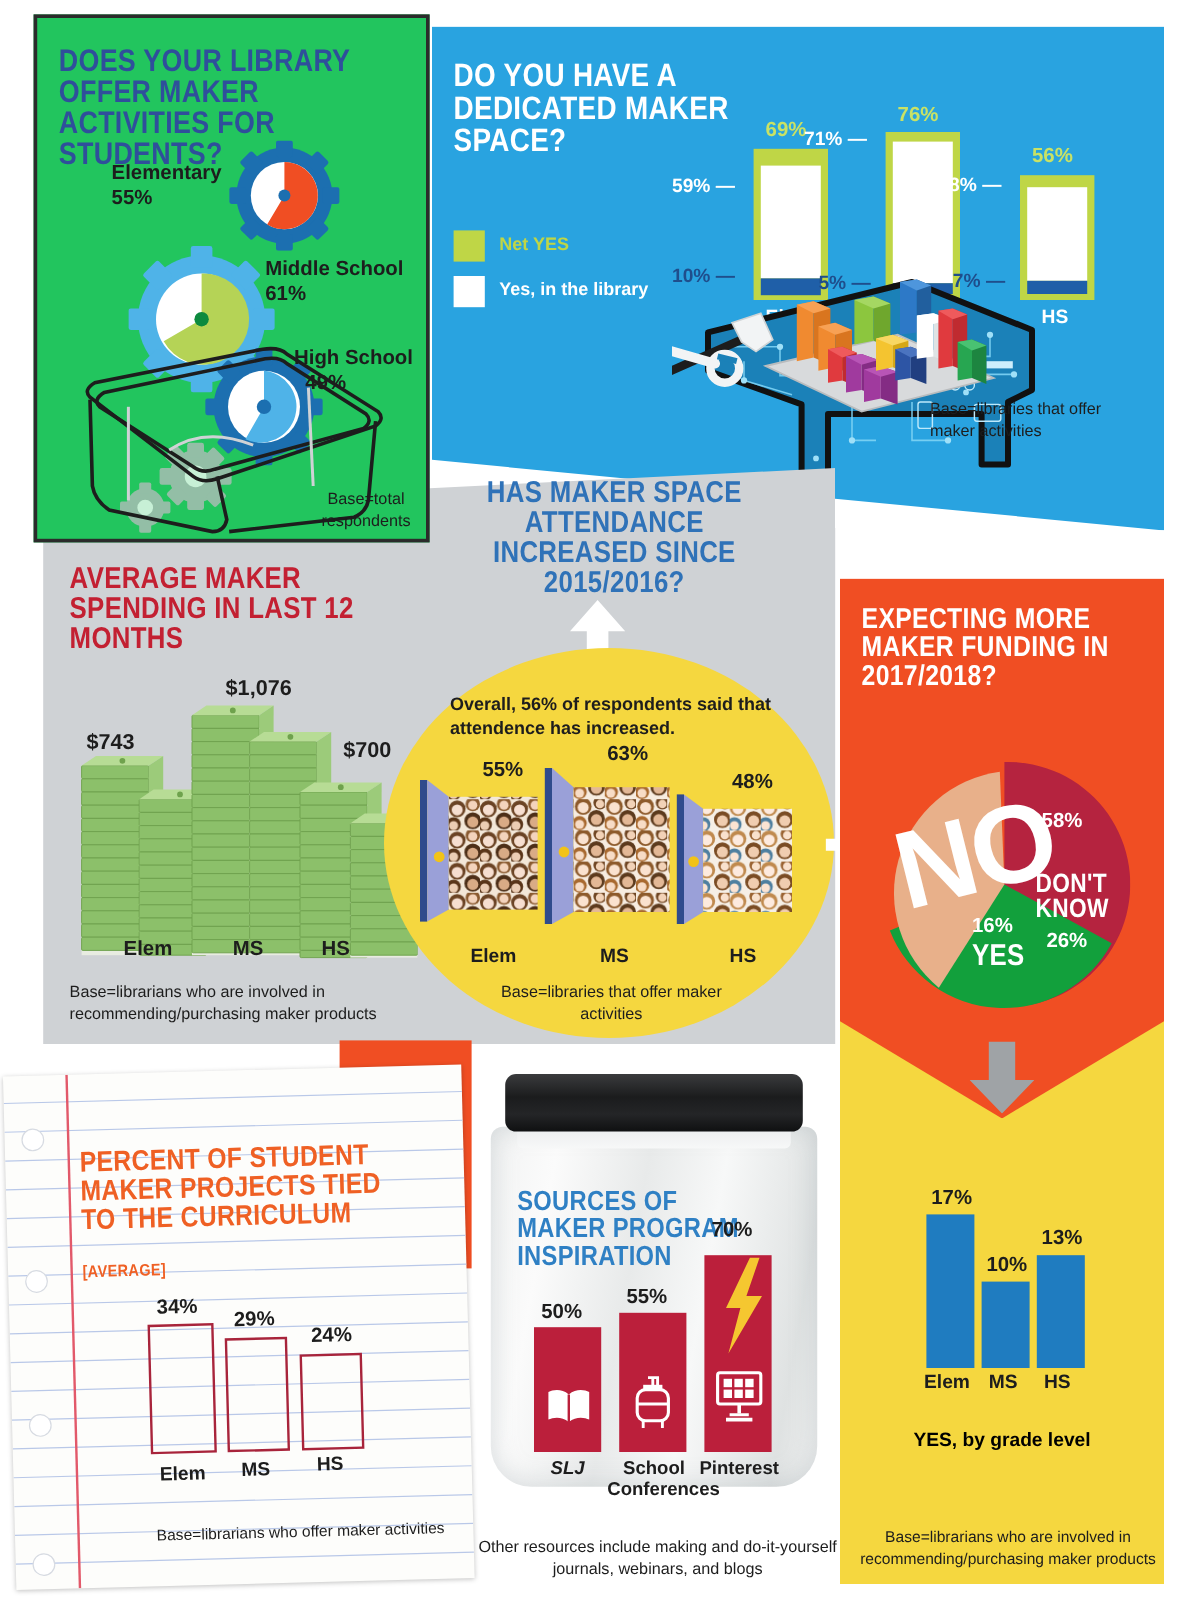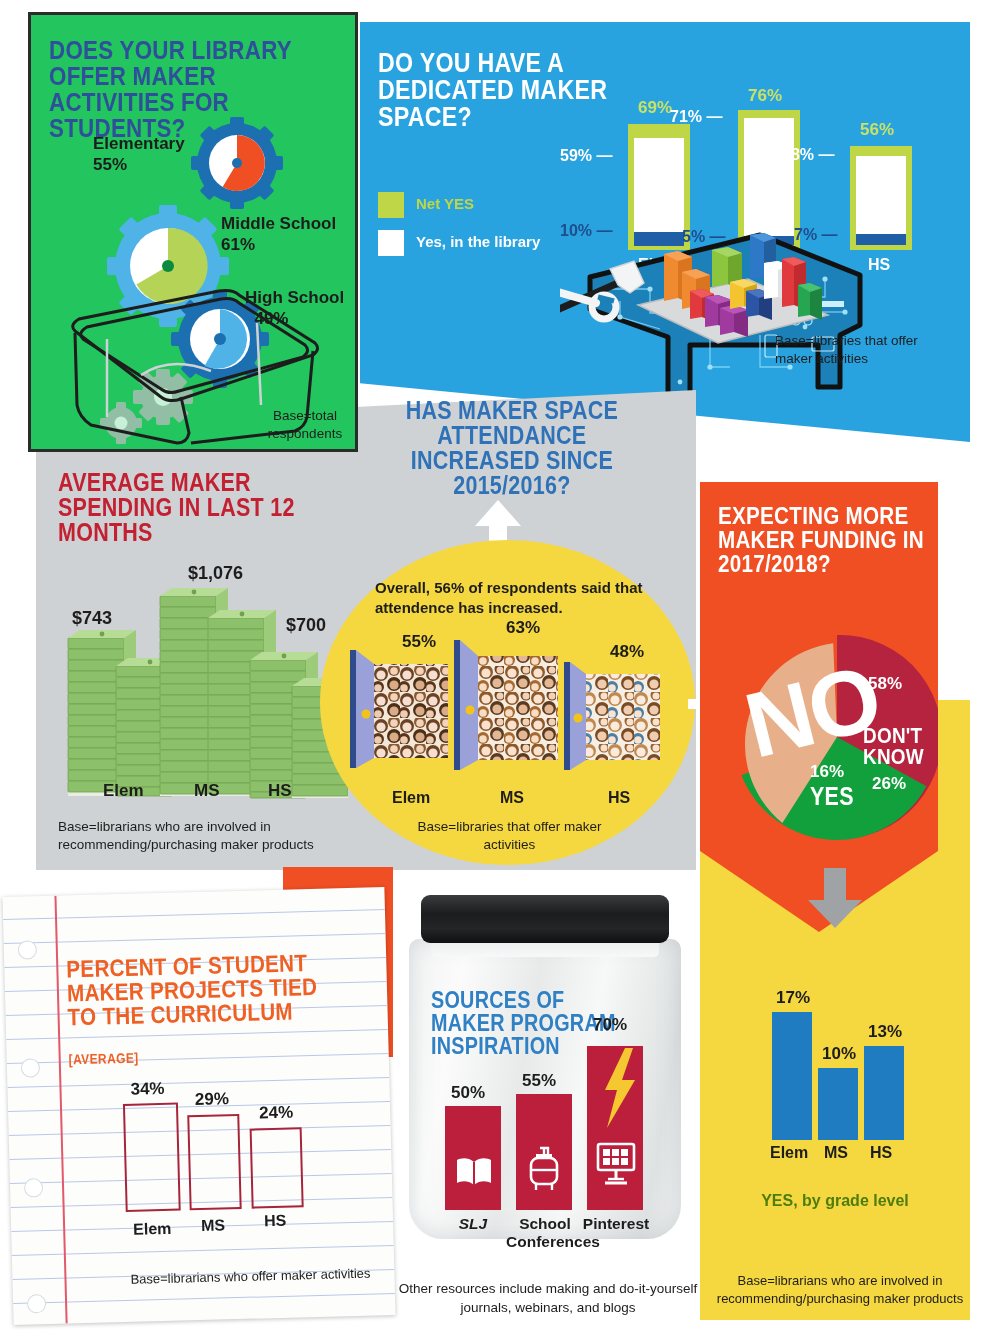--- a/index.html
+++ b/index.html
@@ -103,36 +103,36 @@
   .door-pct { position: absolute; font-weight: bold; font-size: 17px; color: #1d1d1d; }
   .door-cat { position: absolute; font-weight: bold; font-size: 16px; color: #1d1d1d; }
 
   
   #panel-yellow-tail {
     left: 700px; top: 700px; width: 270px; height: 620px;
     background: #f5d73f;
     clip-path: polygon(0 0, 100% 0, 100% 100%, 0 100%);
   }
   #panel-orange {
-    left: 700px; top: 482px; width: 238px; height: 450px;
+    left: 700px; top: 482px; width: 270px; height: 450px;
     background: #f04e23;
     clip-path: polygon(0 0, 100% 0, 100% 82%, 50% 100%, 0 82%);
   }
   #panel-orange .title {
     position: absolute; left: 18px; top: 22px; width: 250px;
     color: #ffffff; font-size: 24px;
   }
   #pie { position: absolute; left: 32px; top: 150px; width: 210px; height: 210px; }
   .pie-tx { position: absolute; color:#ffffff; font-weight: bold; }
   #arrow-down { left: 808px; top: 868px; width: 54px; height: 60px; }
   .yb-pct { position: absolute; font-weight: bold; font-size: 17px; color: #1d1d1d; }
   .yb-cat { position: absolute; font-weight: bold; font-size: 16px; color: #1d1d1d; }
   .yb-bar { position: absolute; background: #1f7cc0; }
   #yes-grade-lbl { position: absolute; left: 700px; top: 1192px; width: 270px;
-     text-align: center; font-weight: bold; font-size: 16px; color:#4d7c0f;}
+     text-align: center; font-weight: bold; font-size: 16px; color:#000000;}
   #yellow-base { position: absolute; left: 710px; top: 1272px; width: 260px;
      text-align: center; font-size: 13px; color: #1d1d1d; line-height: 1.35;}
 
   
   #orange-strip { left: 283px; top: 867px; width: 110px; height: 190px; background:#f04e23; }
 
   
   #notebook {
     left: 8px; top: 892px; width: 382px; height: 428px;
     background: #fdfdfb;

